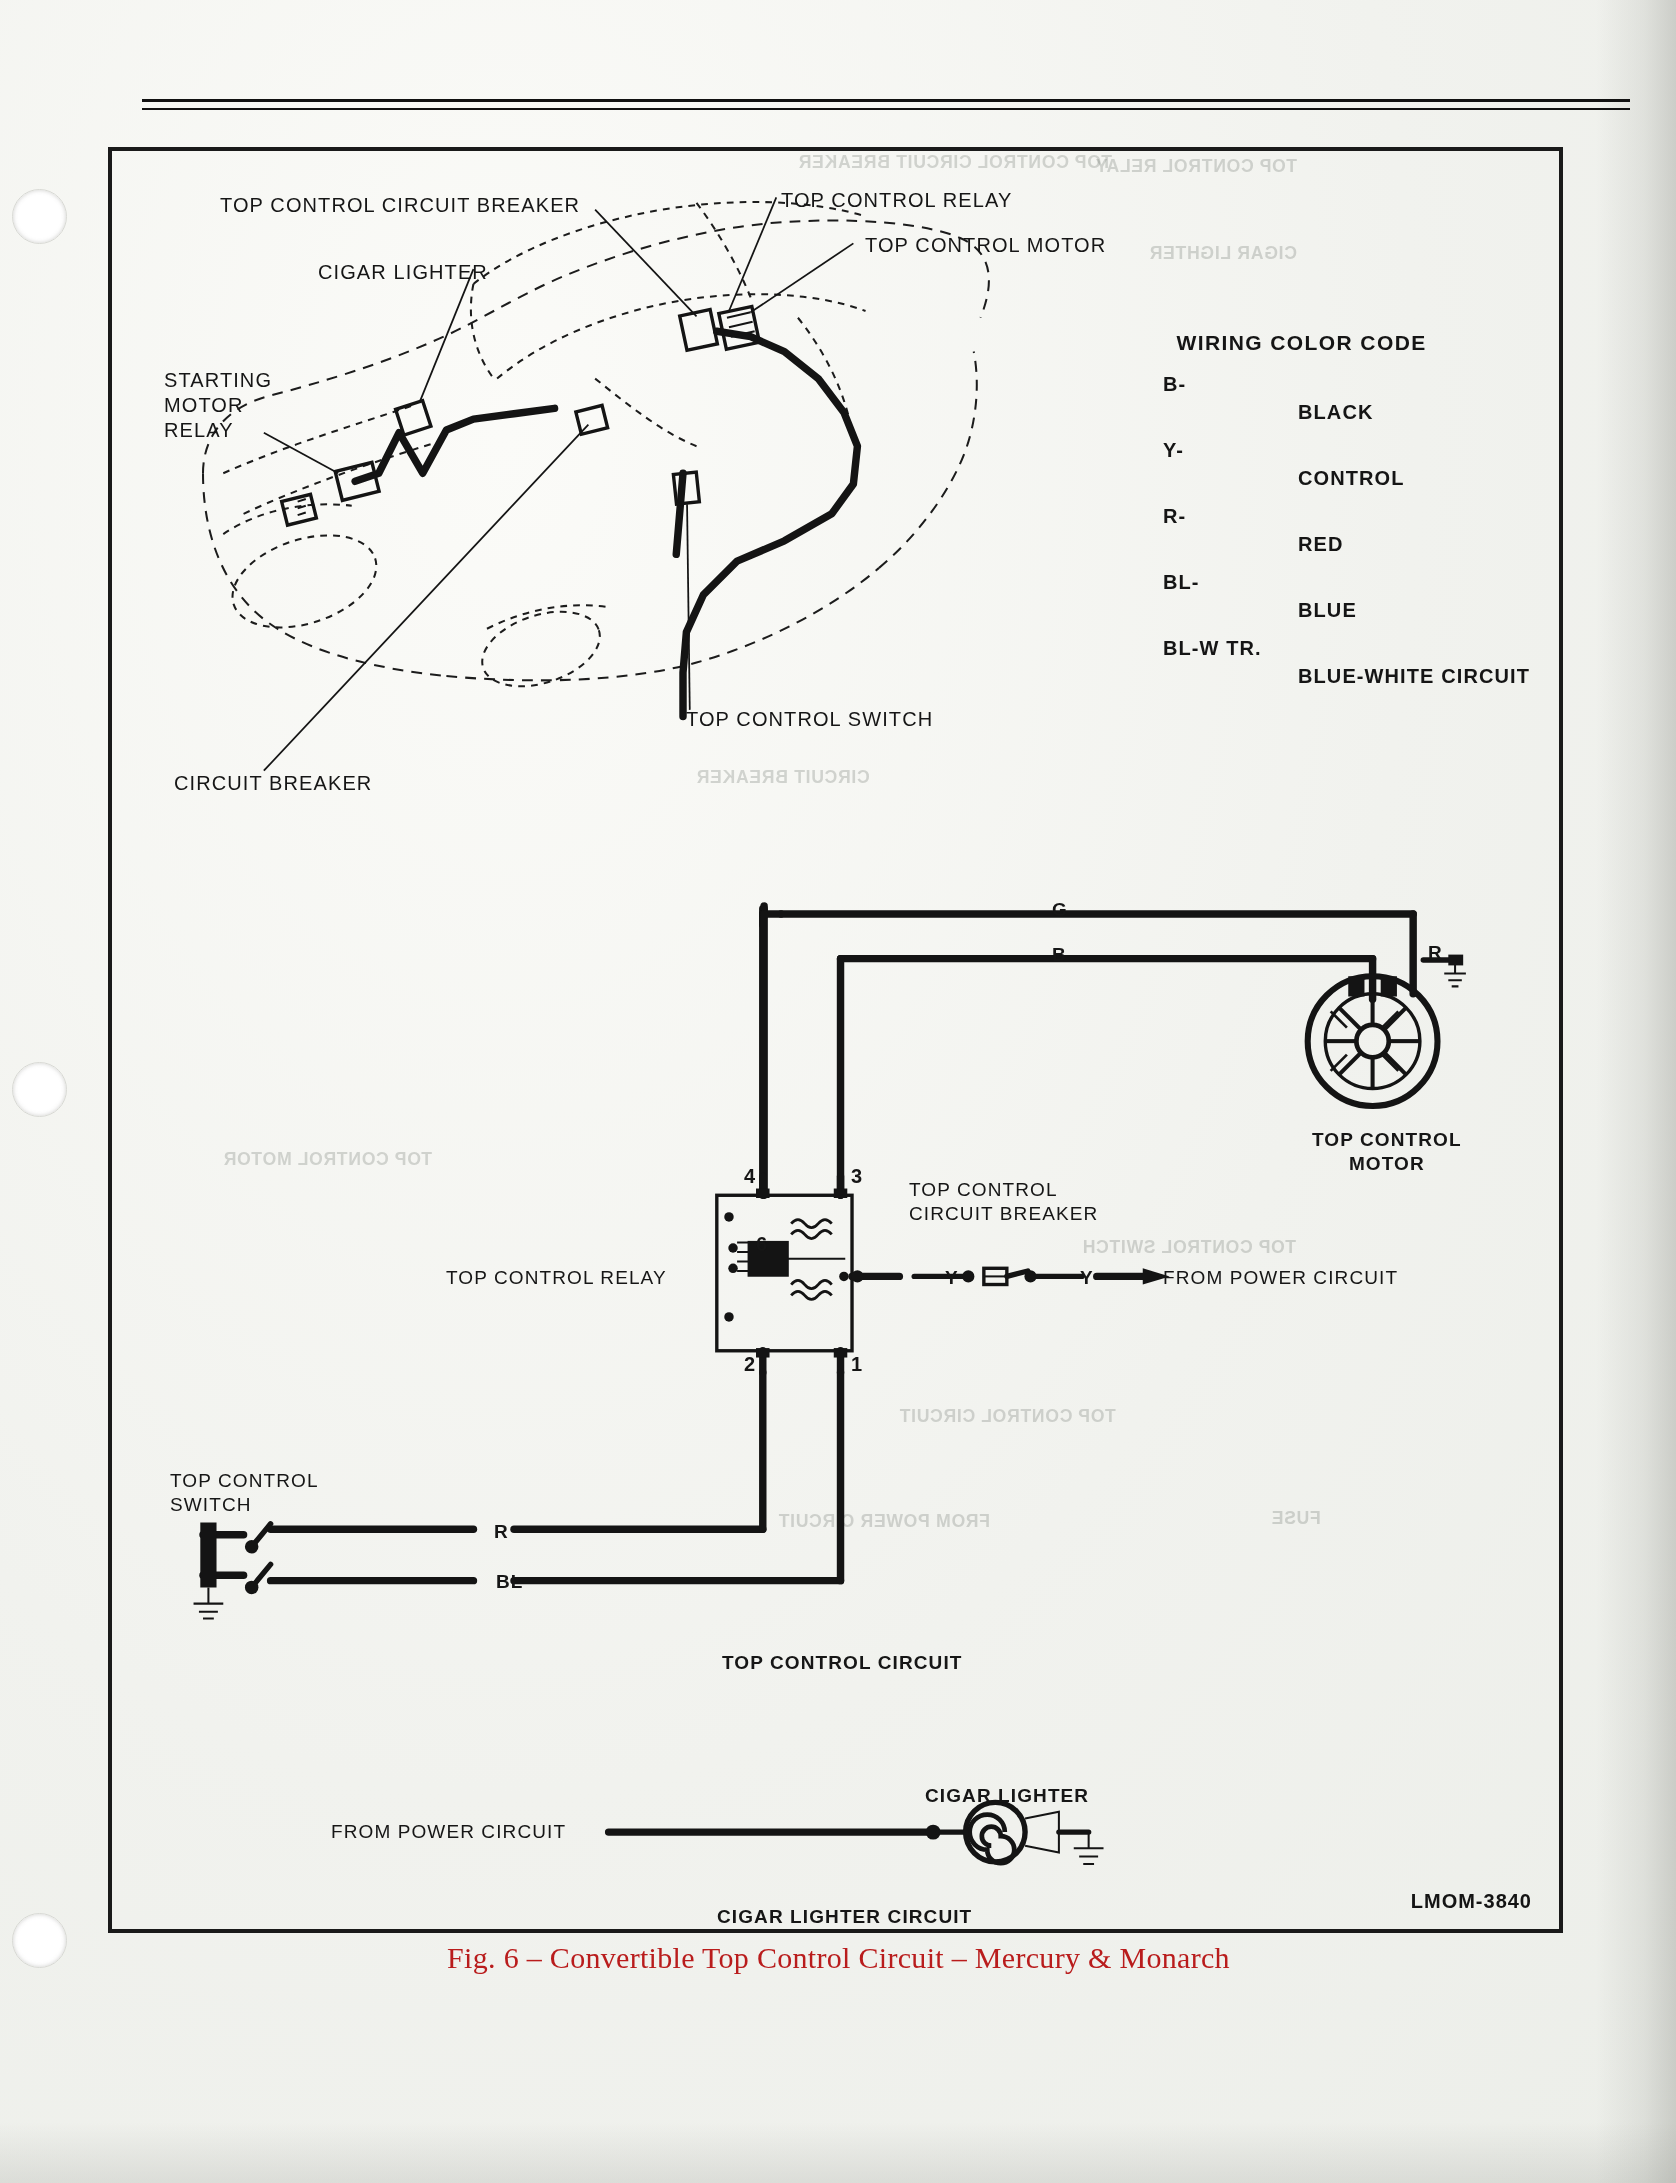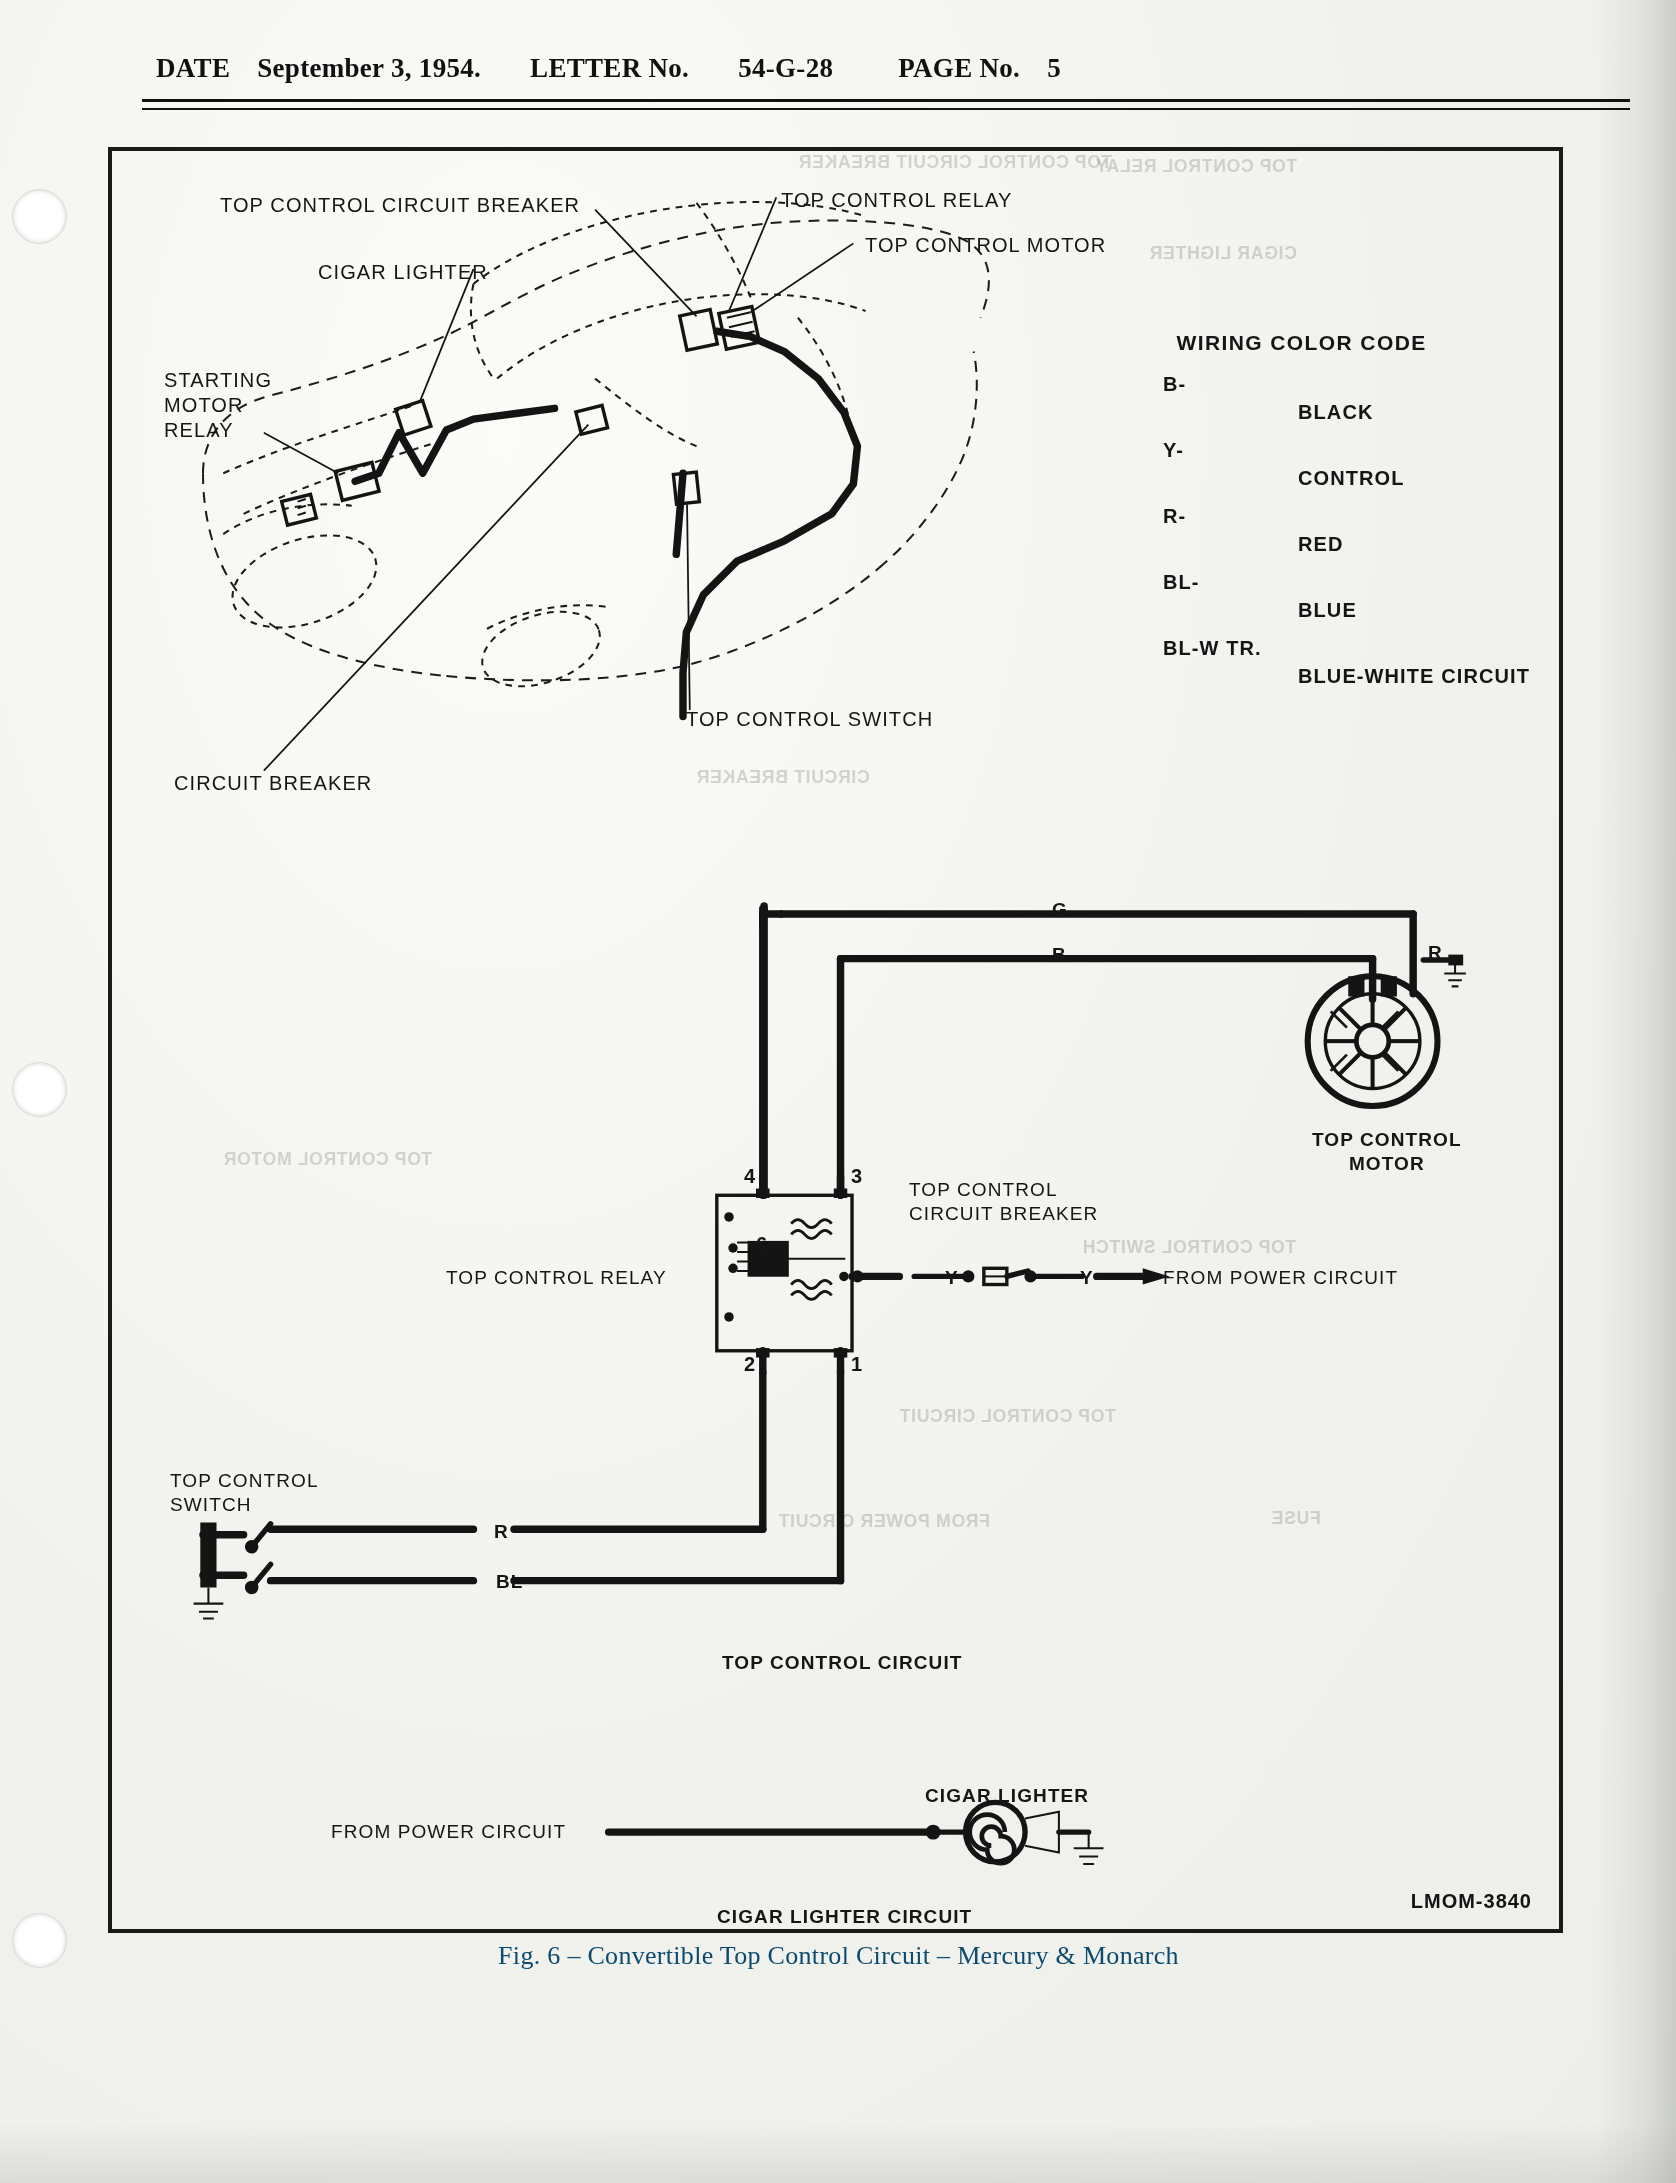--- a/index.html
+++ b/index.html
@@ -109,22 +109,22 @@
   .lab.s28 { font-size: 19px; }
   .lab.s30 { font-size: 20px; }
   .lab.s31 { font-size: 19px; }
   .lab.b { font-weight: bold; }
 
   .cap {
     position: absolute;
     left: 0; top: 1941px; width: 1677px;
     text-align: center;
     font-family: "Liberation Serif", serif;
-    font-size: 26px;
-    color: #0c4a6e;
+    font-size: 30px;
+    color: #b91c1c;
     letter-spacing: 0.3px;
   }
 
   svg.overlay {
     position: absolute;
     left: 0; top: 0;
     width: 1677px; height: 2183px;
     pointer-events: none;
   }
 
@@ -168,33 +168,20 @@
   <div class="bleed" style="left:778px; top:1511px; font-size:17.6px;">FROM POWER CIRCUIT</div>
   <div class="bleed" style="left:1271px; top:1508px; font-size:17.6px;">FUSE</div>
 
   <div class="edge-shadow-right"></div>
   <div class="edge-shadow-bottom"></div>
 
   <div class="hole h1"></div>
   <div class="hole h2"></div>
   <div class="hole h3"></div>
 
-  <div class="header">
-    <span class="lbl">DATE</span>
-    <span class="hs gap-sm"></span>
-    <span class="val">September 3, 1954.</span>
-    <span class="hs gap-md"></span>
-    <span class="lbl">LETTER No.</span>
-    <span class="hs gap-md"></span>
-    <span class="val">54-G-28</span>
-    <span class="hs gap-lg"></span>
-    <span class="lbl">PAGE No.</span>
-    <span class="hs gap-sm"></span>
-    <span class="val">5</span>
-  </div>
   <div class="rule r1"></div>
   <div class="rule r2"></div>
 
   <div class="figure-box"></div>
 
   <svg class="overlay" viewBox="0 0 2480 3229">
     <defs>
       <style>
         .dash { fill:none; stroke:#1c1c1c; stroke-width:3; stroke-dasharray:16 12; }
         .dash2 { fill:none; stroke:#1c1c1c; stroke-width:3; stroke-dasharray:10 9; }

